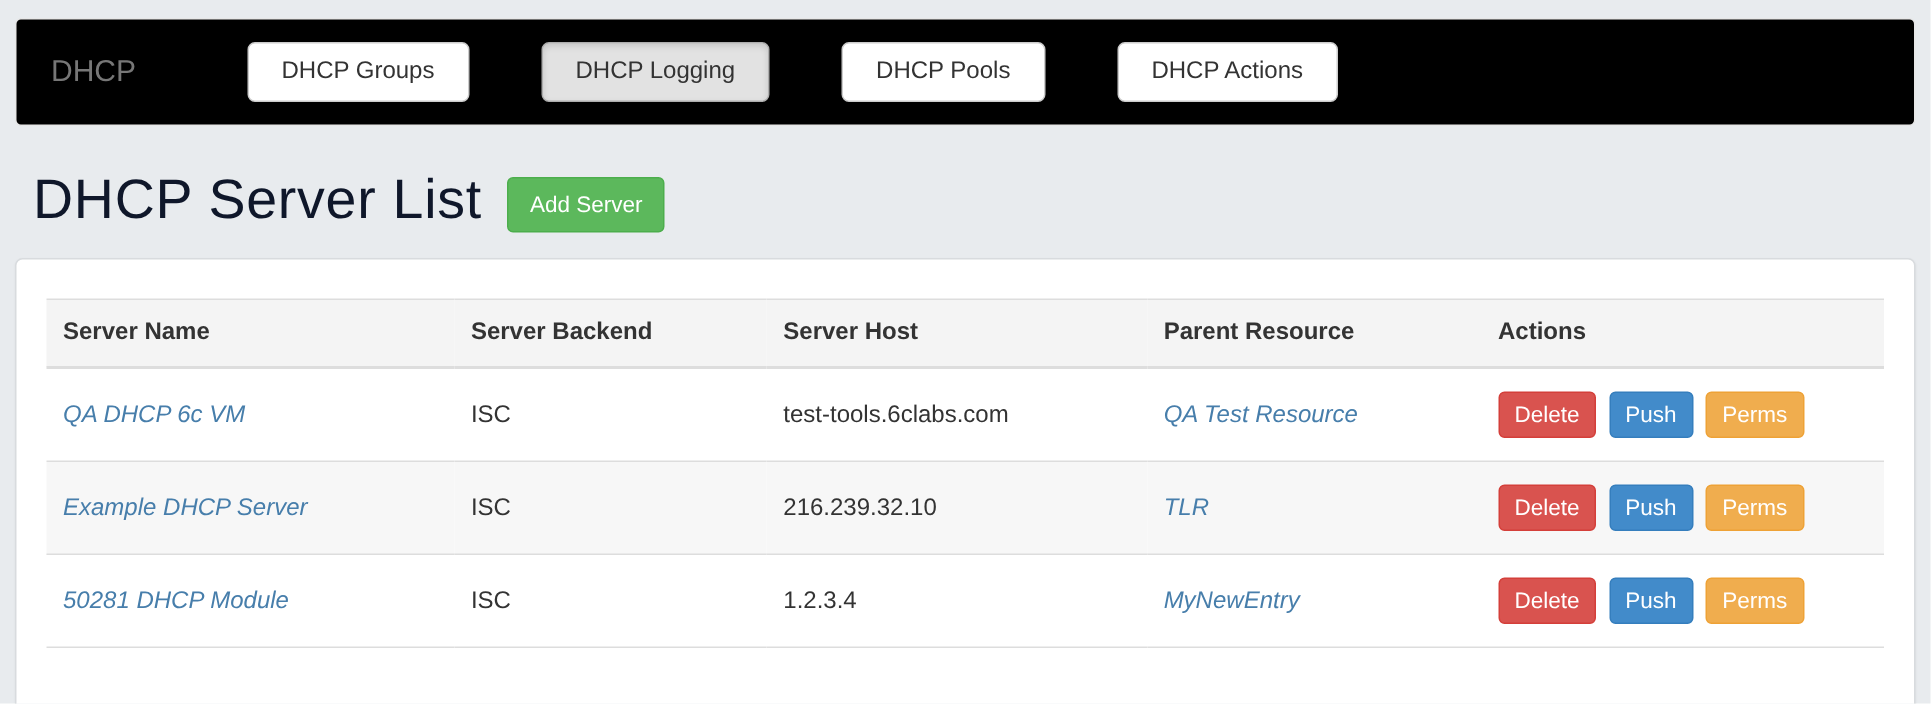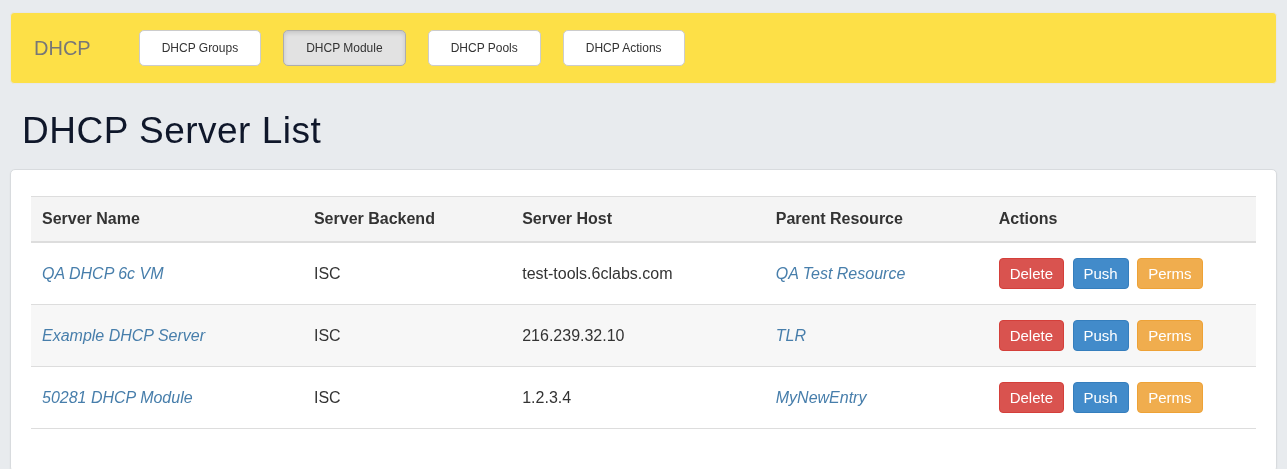--- a/index.html
+++ b/index.html
@@ -16,40 +16,41 @@
     font-family: "Liberation Sans", sans-serif;
     color: #333;
     width: 1287px;
     height: 469px;
     overflow: hidden;
   }
   .wrap { padding: 12px 10px; }
 
   
   .navbar {
-    background: #fde047;
+    background: #000000;
     border: 1px solid #e7e7e7;
     border-radius: 4px;
     display: flex;
     align-items: center;
     height: 72px;
     padding: 0 15px;
+    gap: 26px;
   }
   .brand {
     font-size: 20px;
     color: #777;
     margin: 0 48px 0 8px;
     white-space: nowrap;
   }
   .nav-btn {
     background: #fff;
     border: 1px solid #ccc;
     border-radius: 5px;
     padding: 10px 22px;
-    font-size: 12px;
+    font-size: 16px;
     font-family: "Liberation Sans", sans-serif;
     color: #333;
     margin-right: 22px;
     cursor: pointer;
     white-space: nowrap;
     text-align: center;
   }
   .nav-btn.active {
     background: #e2e2e2;
     border-color: #adadad;
@@ -140,27 +141,28 @@
   col.c-actions { width: 21.9%; }
 </style>
 </head>
 <body>
 
 <div class="wrap">
 
   <div class="navbar">
     <div class="brand">DHCP</div>
     <button class="nav-btn">DHCP Groups</button>
-    <button class="nav-btn active">DHCP Module</button>
+    <button class="nav-btn active">DHCP Logging</button>
     <button class="nav-btn">DHCP Pools</button>
     <button class="nav-btn">DHCP Actions</button>
   </div>
 
   <div class="title-row">
     <h1 class="page-title">DHCP Server List</h1>
+    <button class="add-btn">Add Server</button>
   </div>
 
   <div class="panel">
     <table>
       <colgroup>
         <col class="c-name">
           <col class="c-backend">
           <col class="c-host">
           <col class="c-parent">
           <col class="c-actions">

